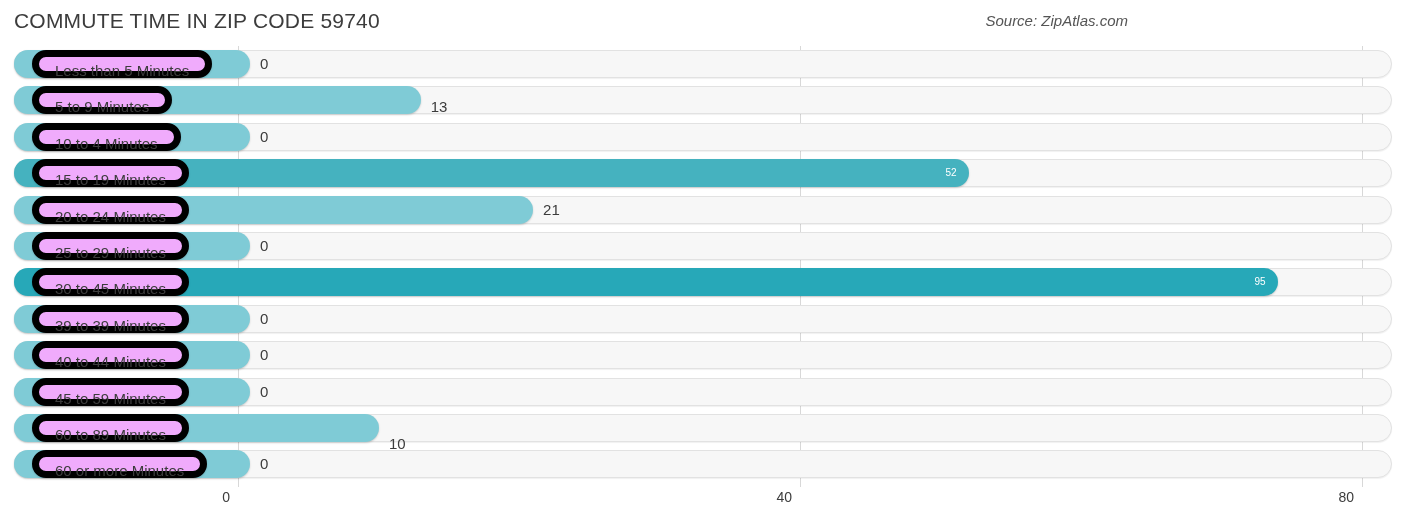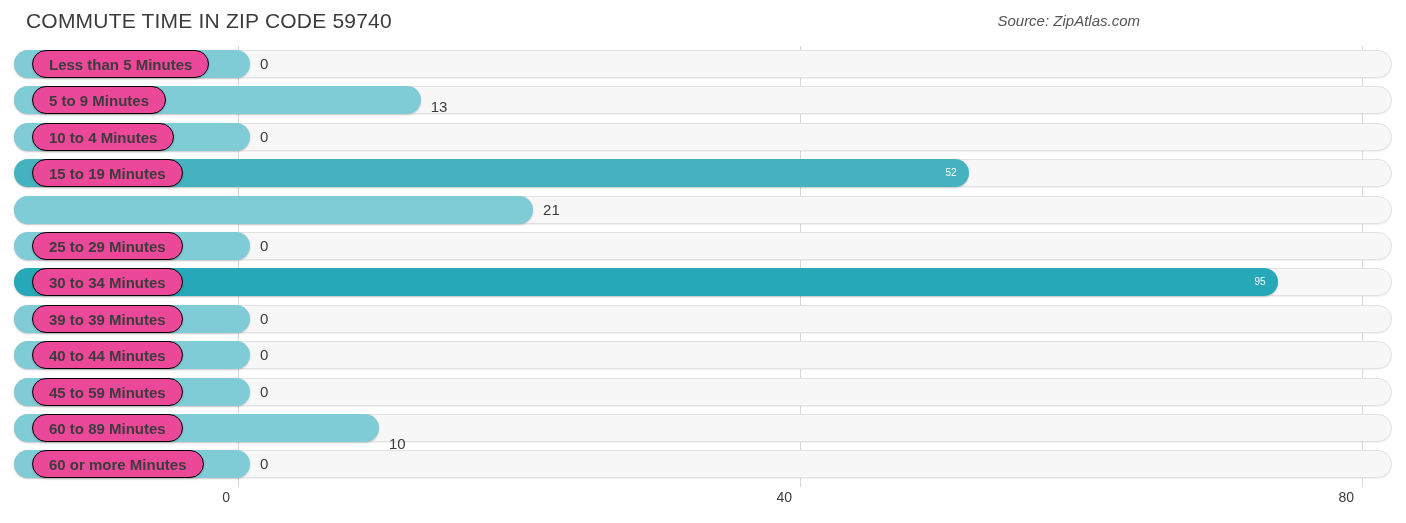--- a/index.html
+++ b/index.html
@@ -12,21 +12,21 @@
   }
   .page {
     position: relative;
     width: 1406px; height: 523px;
     background: #ffffff;
   }
 
   
   .header {
     position: absolute;
-    left: 12px; top: 0;
+    left: 0; top: 0;
     width: 1142px; height: 46px;
   }
   .chart-title {
     position: absolute;
     left: 14px; top: 9px;
     font-size: 21px;
     font-weight: 400;
     letter-spacing: 0.2px;
     color: #3c3c3c;
     white-space: nowrap;
@@ -103,29 +103,28 @@
     line-height: 28px;
     font-size: 15px;
     color: #3c3c3c;
     white-space: nowrap;
   }
   .pill {
     position: absolute;
     left: 32px; top: 4px;
     height: 28px;
     line-height: 27px;
-    background: #ec4899;
-    border: 1px solid #000000;
+    background: #f0abfc;
+    border: 7px solid #000000;
     border-radius: 14px;
     padding: 0 16px;
     font-size: 15px;
     color: #3c3c3c;
     white-space: nowrap;
     box-shadow: 0 1px 2px rgba(0,0,0,0.16);
-    font-weight: bold;
   }
 
   
   .axis {
     position: absolute;
     left: 0; top: 487px;
     width: 1406px; height: 36px;
   }
   .tick-label {
     position: absolute;
@@ -174,32 +173,33 @@
         <div class="row">
           <div class="track"></div>
           <div class="fill" style="width: 954.6px; background: rgb(69, 178, 191);"></div>
           <div class="value-in" style="left: 14px; width: 954.6px;">52</div>
           <div class="pill">15 to 19 Minutes</div>
         </div>
         <div class="row">
           <div class="track"></div>
           <div class="fill" style="width: 519.05px; background: rgb(127, 203, 214);"></div>
           <div class="value-out" style="left: 543.05px;">21</div>
+          <div class="pill">20 to 24 Minutes</div>
         </div>
         <div class="row">
           <div class="track"></div>
           <div class="fill" style="width: 236px; background: rgb(127, 203, 214);"></div>
           <div class="value-out" style="left: 260px;">0</div>
           <div class="pill">25 to 29 Minutes</div>
         </div>
         <div class="row">
           <div class="track"></div>
           <div class="fill" style="width: 1263.7px; background: rgb(39, 168, 184);"></div>
           <div class="value-in" style="left: 14px; width: 1263.7px;">95</div>
-          <div class="pill">30 to 34 Minutes</div>
+          <div class="pill">30 to 45 Minutes</div>
         </div>
         <div class="row">
           <div class="track"></div>
           <div class="fill" style="width: 236px; background: rgb(127, 203, 214);"></div>
           <div class="value-out" style="left: 260px;">0</div>
           <div class="pill">39 to 39 Minutes</div>
         </div>
         <div class="row">
           <div class="track"></div>
           <div class="fill" style="width: 236px; background: rgb(127, 203, 214);"></div>

